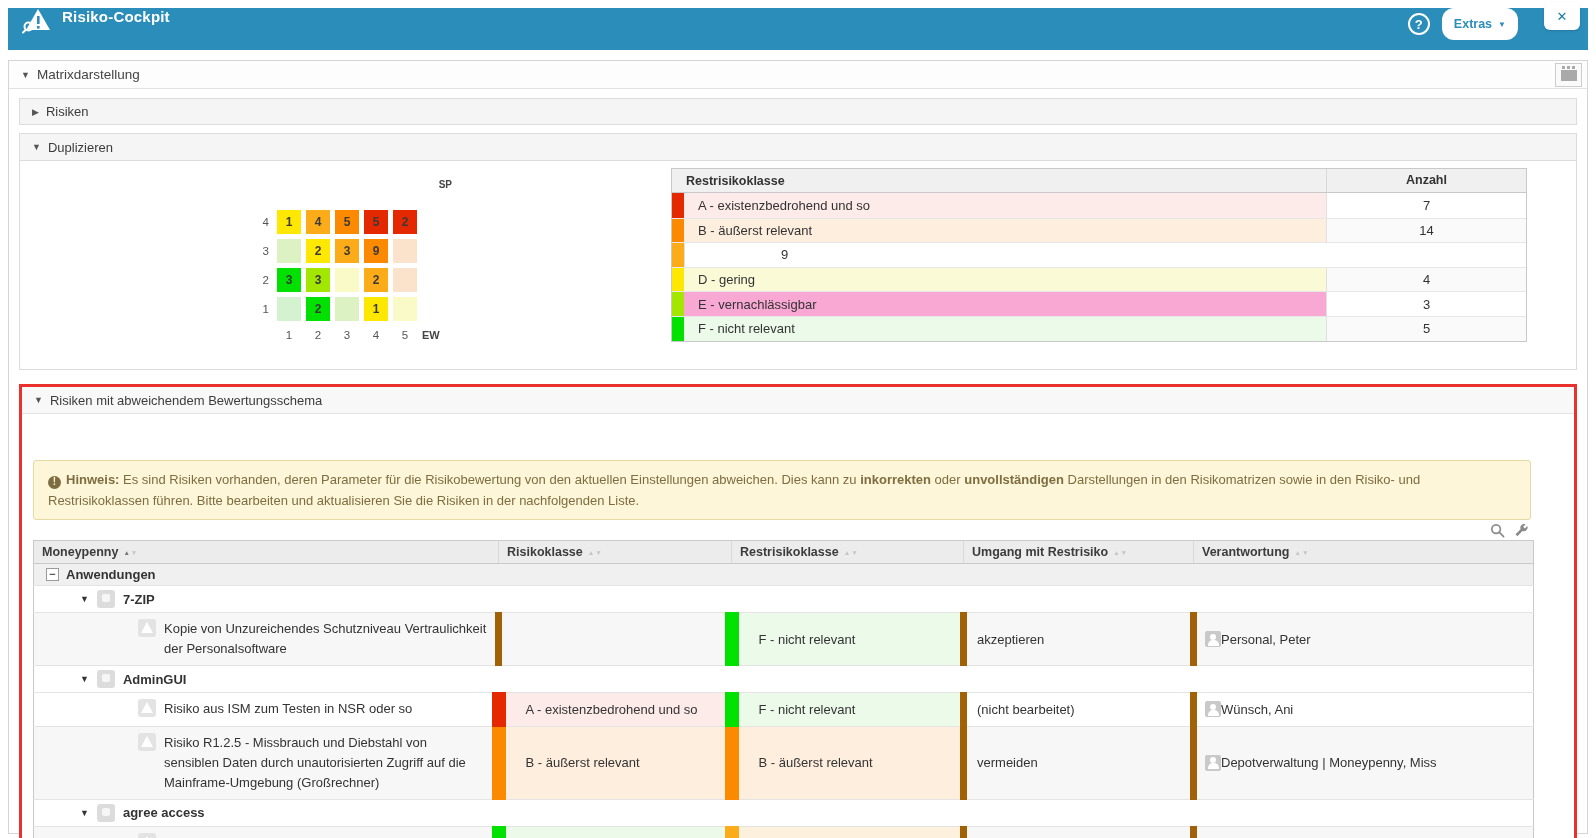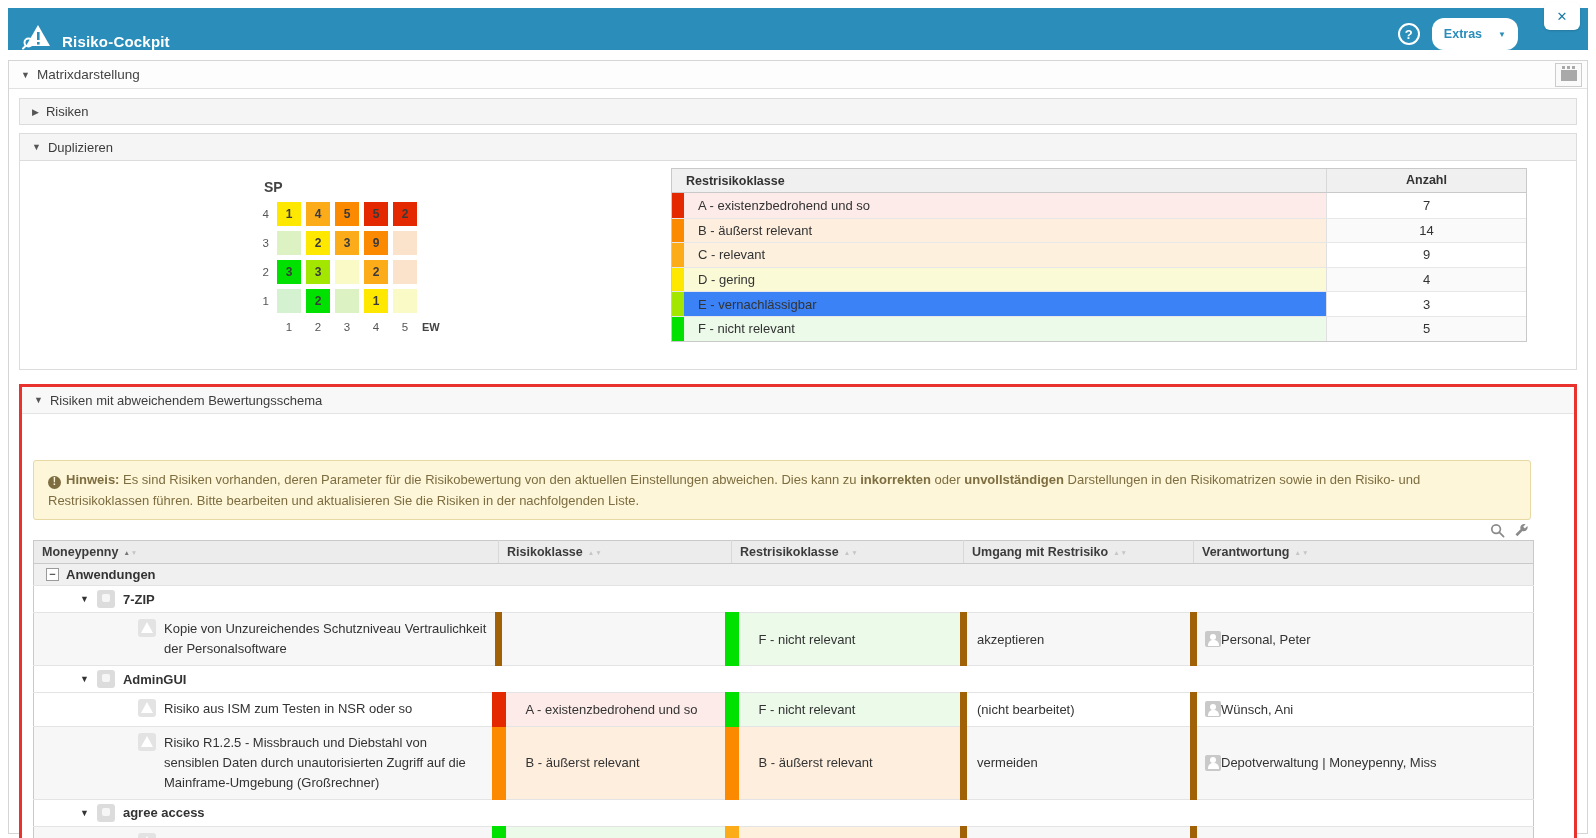--- a/index.html
+++ b/index.html
@@ -1,45 +1,45 @@
 <!DOCTYPE html>
 <html><head>
 <meta charset="utf-8">
 <style>
   * { margin:0; padding:0; box-sizing:border-box; }
   html,body { width:1596px; height:838px; background:#fff; font-family:"Liberation Sans","DejaVu Sans",sans-serif; color:#333; overflow:hidden; }
 
   
-  .app-header { position:absolute; left:8px; top:8px; right:8px; height:42px; background:#2b8dba; display:flex; align-items:flex-end; padding:0 14px; }
+  .app-header { position:absolute; left:8px; top:8px; right:8px; height:42px; background:#2b8dba; display:flex; align-items:flex-start; padding:0 14px; }
   .logo { width:30px; height:26px; margin-right:10px; position:relative; flex:0 0 auto; }
   .app-title { color:#fff; font-weight:bold; font-size:15px; letter-spacing:.2px; }
   .header-controls { margin-left:auto; margin-right:56px; display:flex; align-items:center; gap:12px; }
   .help-btn { width:22px; height:22px; border:2px solid #fff; border-radius:50%; color:#fff; font-weight:bold; font-size:13px; display:flex; align-items:center; justify-content:center; cursor:pointer; }
-  .extras-btn { background:#fff; color:#2b8dba; font-weight:bold; font-size:12.5px; border-radius:12px; padding:9px 12px; display:flex; align-items:center; gap:16px; cursor:pointer; }
+  .extras-btn { background:#fff; color:#2b8dba; font-weight:bold; font-size:12.5px; border-radius:12px; padding:9px 12px; display:flex; align-items:center; gap:6px; cursor:pointer; }
   .extras-caret { font-size:8px; }
   .close-tab { position:absolute; top:2px; right:16px; width:36px; height:28px; background:#fff; border-radius:6px; display:flex; align-items:center; justify-content:center; color:#1d7aa6; font-weight:bold; font-size:13px; box-shadow:0 1px 2px rgba(0,0,0,.15); cursor:pointer; z-index:5; }
 
   
   .outer-panel { position:absolute; left:8px; top:60px; right:8px; height:774px; border:1px solid #d5d5d5; background:#fff; }
   .outer-header { height:28px; border-bottom:1px solid #e2e2e2; display:flex; align-items:center; padding:0 12px; font-size:13.5px; color:#444; position:relative; background:#fdfdfd; }
   .caret { font-size:9px; color:#555; margin-right:7px; }
   .win-btn { position:absolute; right:5px; top:2px; width:27px; height:24px; border:1px solid #ccc; background:#fafafa; display:flex; align-items:center; justify-content:center; cursor:pointer; }
   .win-glyph { width:16px; height:11px; background:#a9a9a9; position:relative; }
   .win-glyph::before { content:''; position:absolute; top:-4px; left:1px; width:3px; height:3px; background:#a9a9a9; box-shadow:5px 0 #a9a9a9,10px 0 #a9a9a9; }
 
   .sub-header { height:27px; background:#f5f5f5; border:1px solid #dcdcdc; display:flex; align-items:center; padding:0 12px; font-size:13px; color:#3c3c3c; }
 
   .panel-risiken { margin:9px 10px 0; }
   .panel-restrisiken { margin:8px 10px 0; border:1px solid #dcdcdc; }
   .panel-restrisiken .sub-header { border:none; border-bottom:1px solid #dcdcdc; }
   .restrisiken-body { position:relative; height:208px; background:#fff; }
 
   
   .matrix { position:absolute; left:230px; top:18px; }
-  .matrix-sp { font-weight:bold; font-size:14px; color:#444; margin-left:14px; margin-bottom:7px; }
+  .matrix-sp { font-weight:bold; font-size:10px; color:#444; margin-left:14px; margin-bottom:20px;text-align:right; }
   #matrix-grid { display:grid; grid-template-columns:22px repeat(5,24px) 30px; gap:5px; align-items:center; }
   .m-rowlabel { justify-self:end; font-size:11.5px; color:#555; padding-right:3px; }
   .m-cell { width:24px; height:24px; display:flex; align-items:center; justify-content:center; font-size:12px; font-weight:bold; color:#3a3a3a; cursor:pointer; }
   .m-collabel { justify-self:center; font-size:11.5px; color:#555; padding-top:3px; }
   .m-ew { font-weight:bold; font-size:11px; color:#444; justify-self:start; padding-top:3px; }
 
   
   .summary-table { position:absolute; left:651px; top:7px; right:49px; border:1px solid #c9c9c9; font-size:13px; }
   .sum-head { display:flex; height:24px; background:#f0f0f0; font-weight:bold; font-size:12.5px; border-bottom:1px solid #c9c9c9; align-items:center; }
   .sum-head .lbl { flex:1; padding-left:14px; }
@@ -192,31 +192,30 @@
               <span class="sum-label" style="background: rgb(252, 235, 232);">A - existenzbedrohend und so</span>
               <span class="sum-count">7</span>
             </div>
             <div class="sum-row">
               <span class="sum-bar" style="background: rgb(251, 138, 0);"></span>
               <span class="sum-label" style="background: rgb(253, 238, 222);">B - äußerst relevant</span>
               <span class="sum-count alt">14</span>
             </div>
             <div class="sum-row">
               <span class="sum-bar" style="background: rgb(251, 172, 24);"></span>
-              <span class="sum-label" style="background: rgb(253, 241, 221);">C - relevant</span>
               <span class="sum-count">9</span>
             </div>
             <div class="sum-row">
               <span class="sum-bar" style="background: rgb(255, 232, 0);"></span>
               <span class="sum-label" style="background: rgb(251, 250, 215);">D - gering</span>
               <span class="sum-count alt">4</span>
             </div>
             <div class="sum-row">
               <span class="sum-bar" style="background: rgb(163, 230, 0);"></span>
-              <span class="sum-label" style="background: #3b82f6;">E - vernachlässigbar</span>
+              <span class="sum-label" style="background: #f9a8d4;">E - vernachlässigbar</span>
               <span class="sum-count">3</span>
             </div>
             <div class="sum-row">
               <span class="sum-bar" style="background: rgb(0, 225, 0);"></span>
               <span class="sum-label" style="background: rgb(235, 250, 233);">F - nicht relevant</span>
               <span class="sum-count alt">5</span>
             </div>
           </div>
       </div>
     </div>

